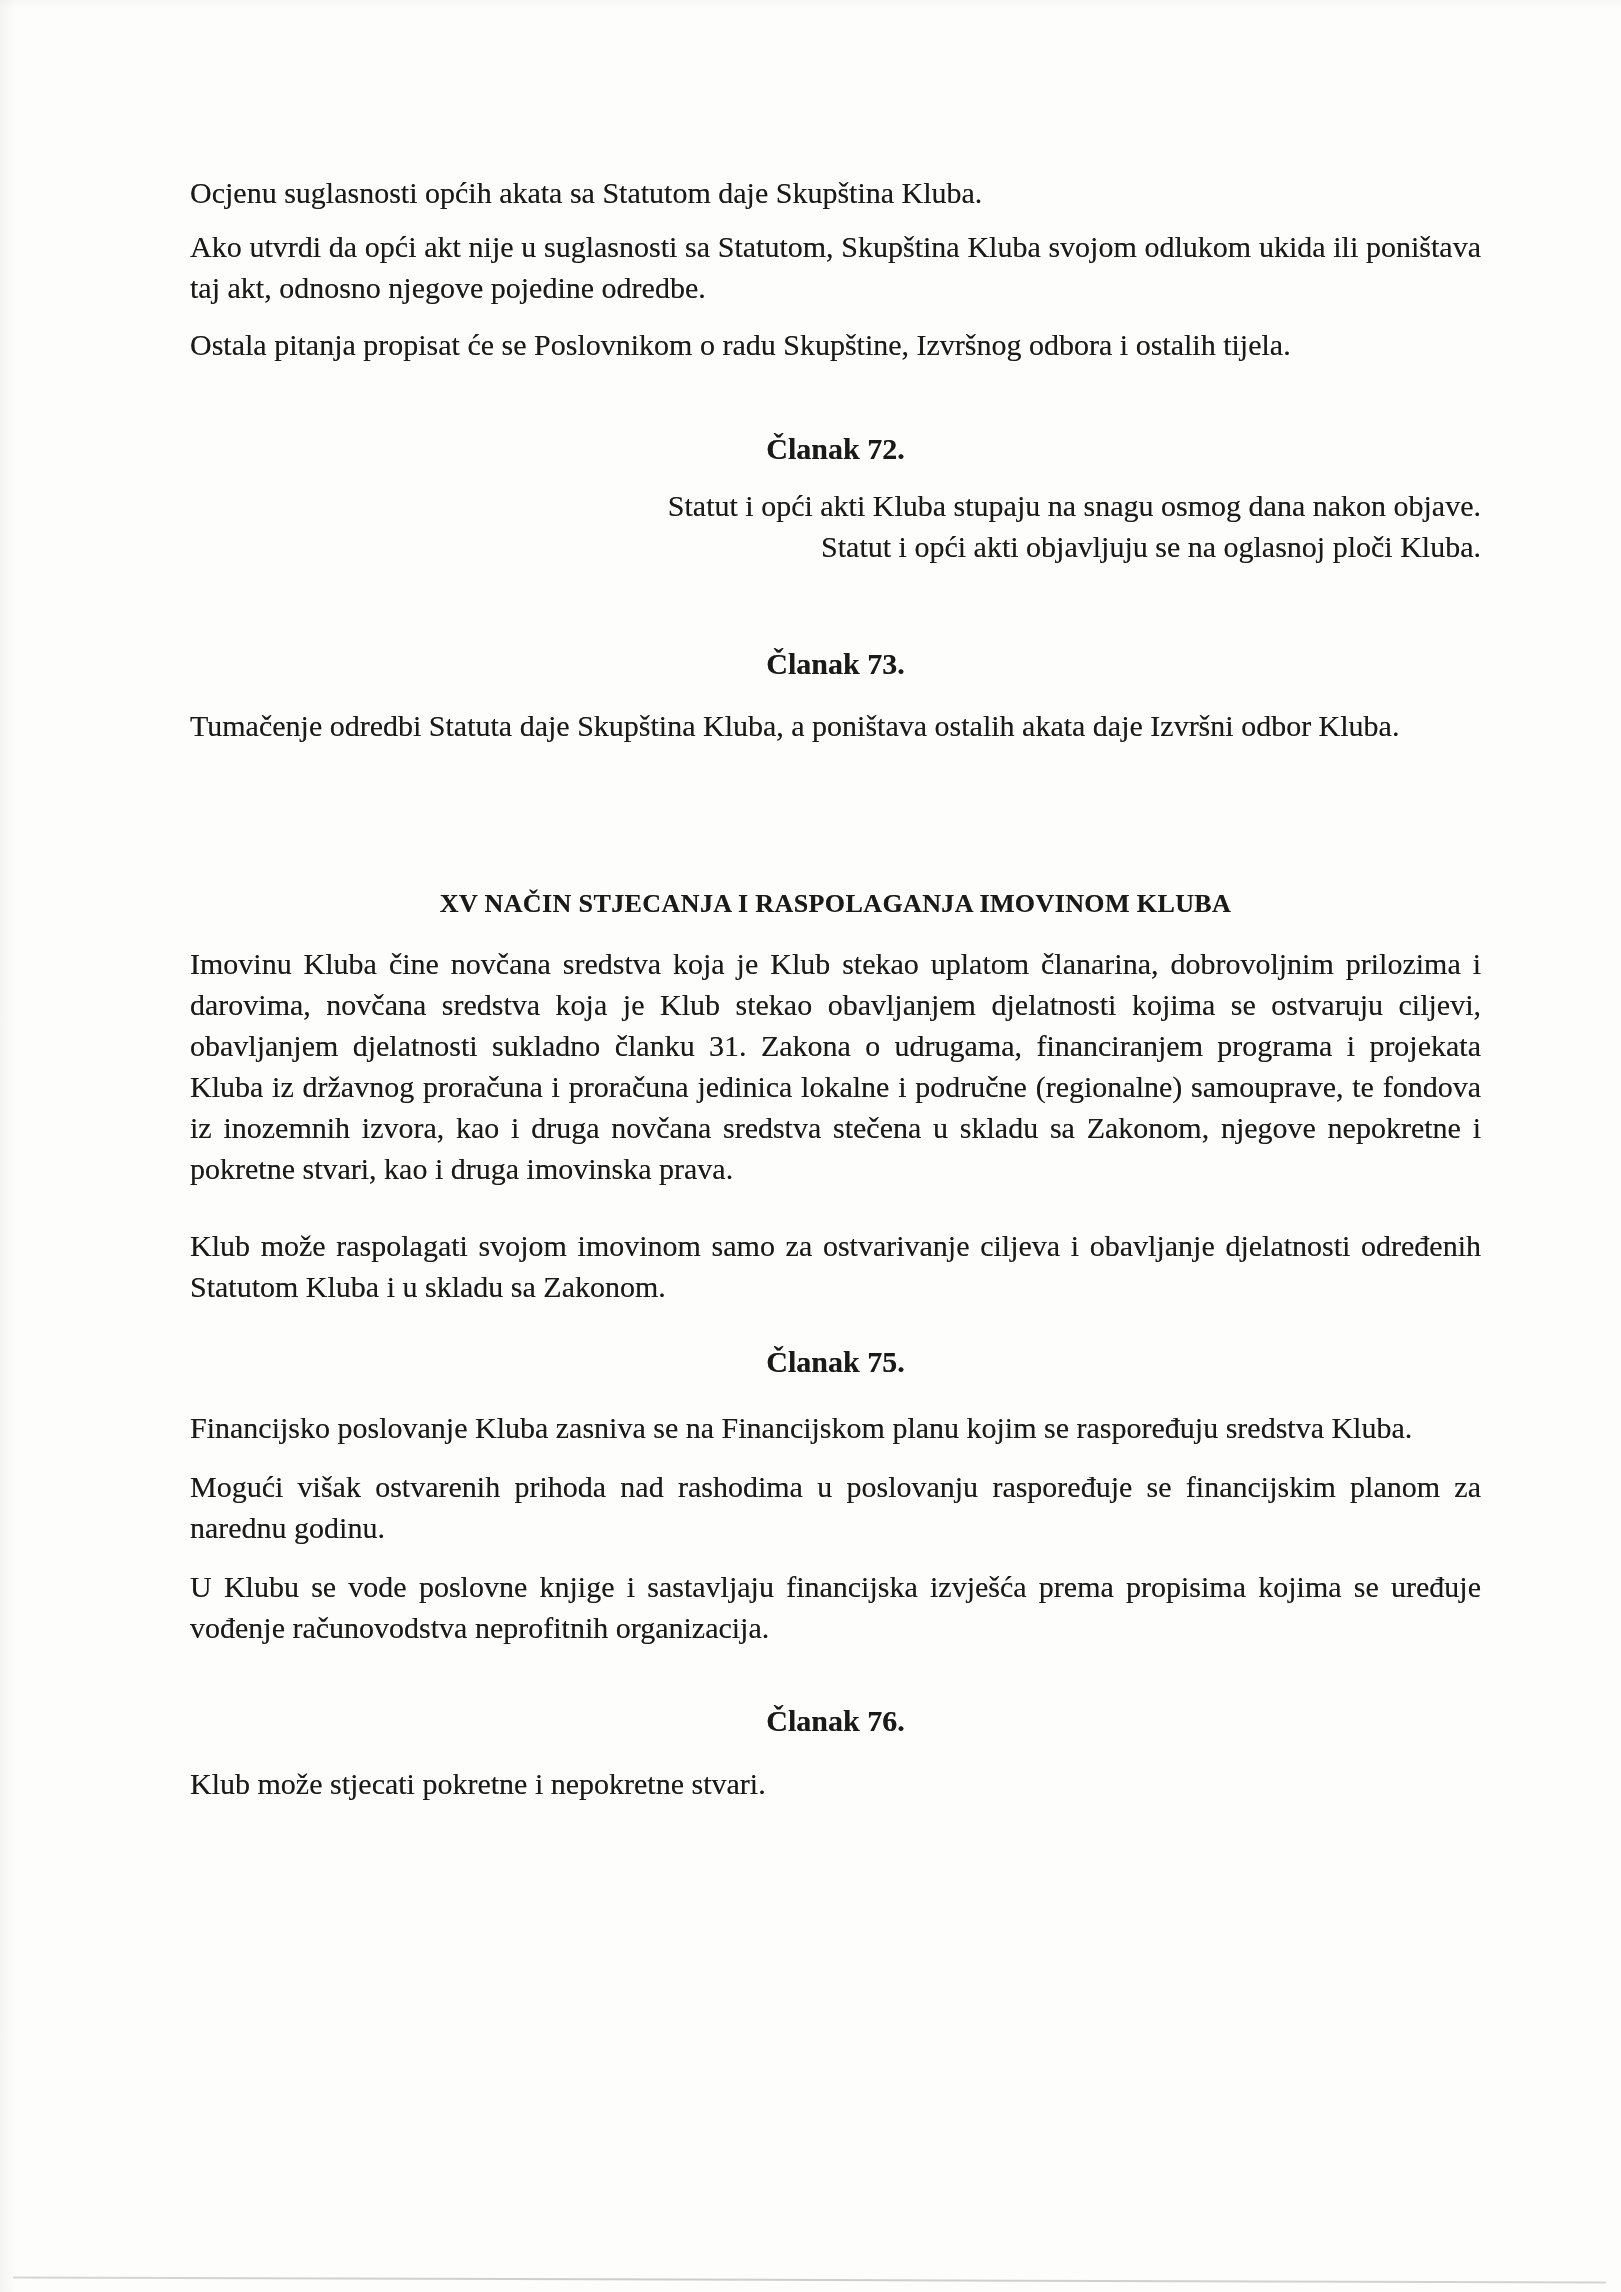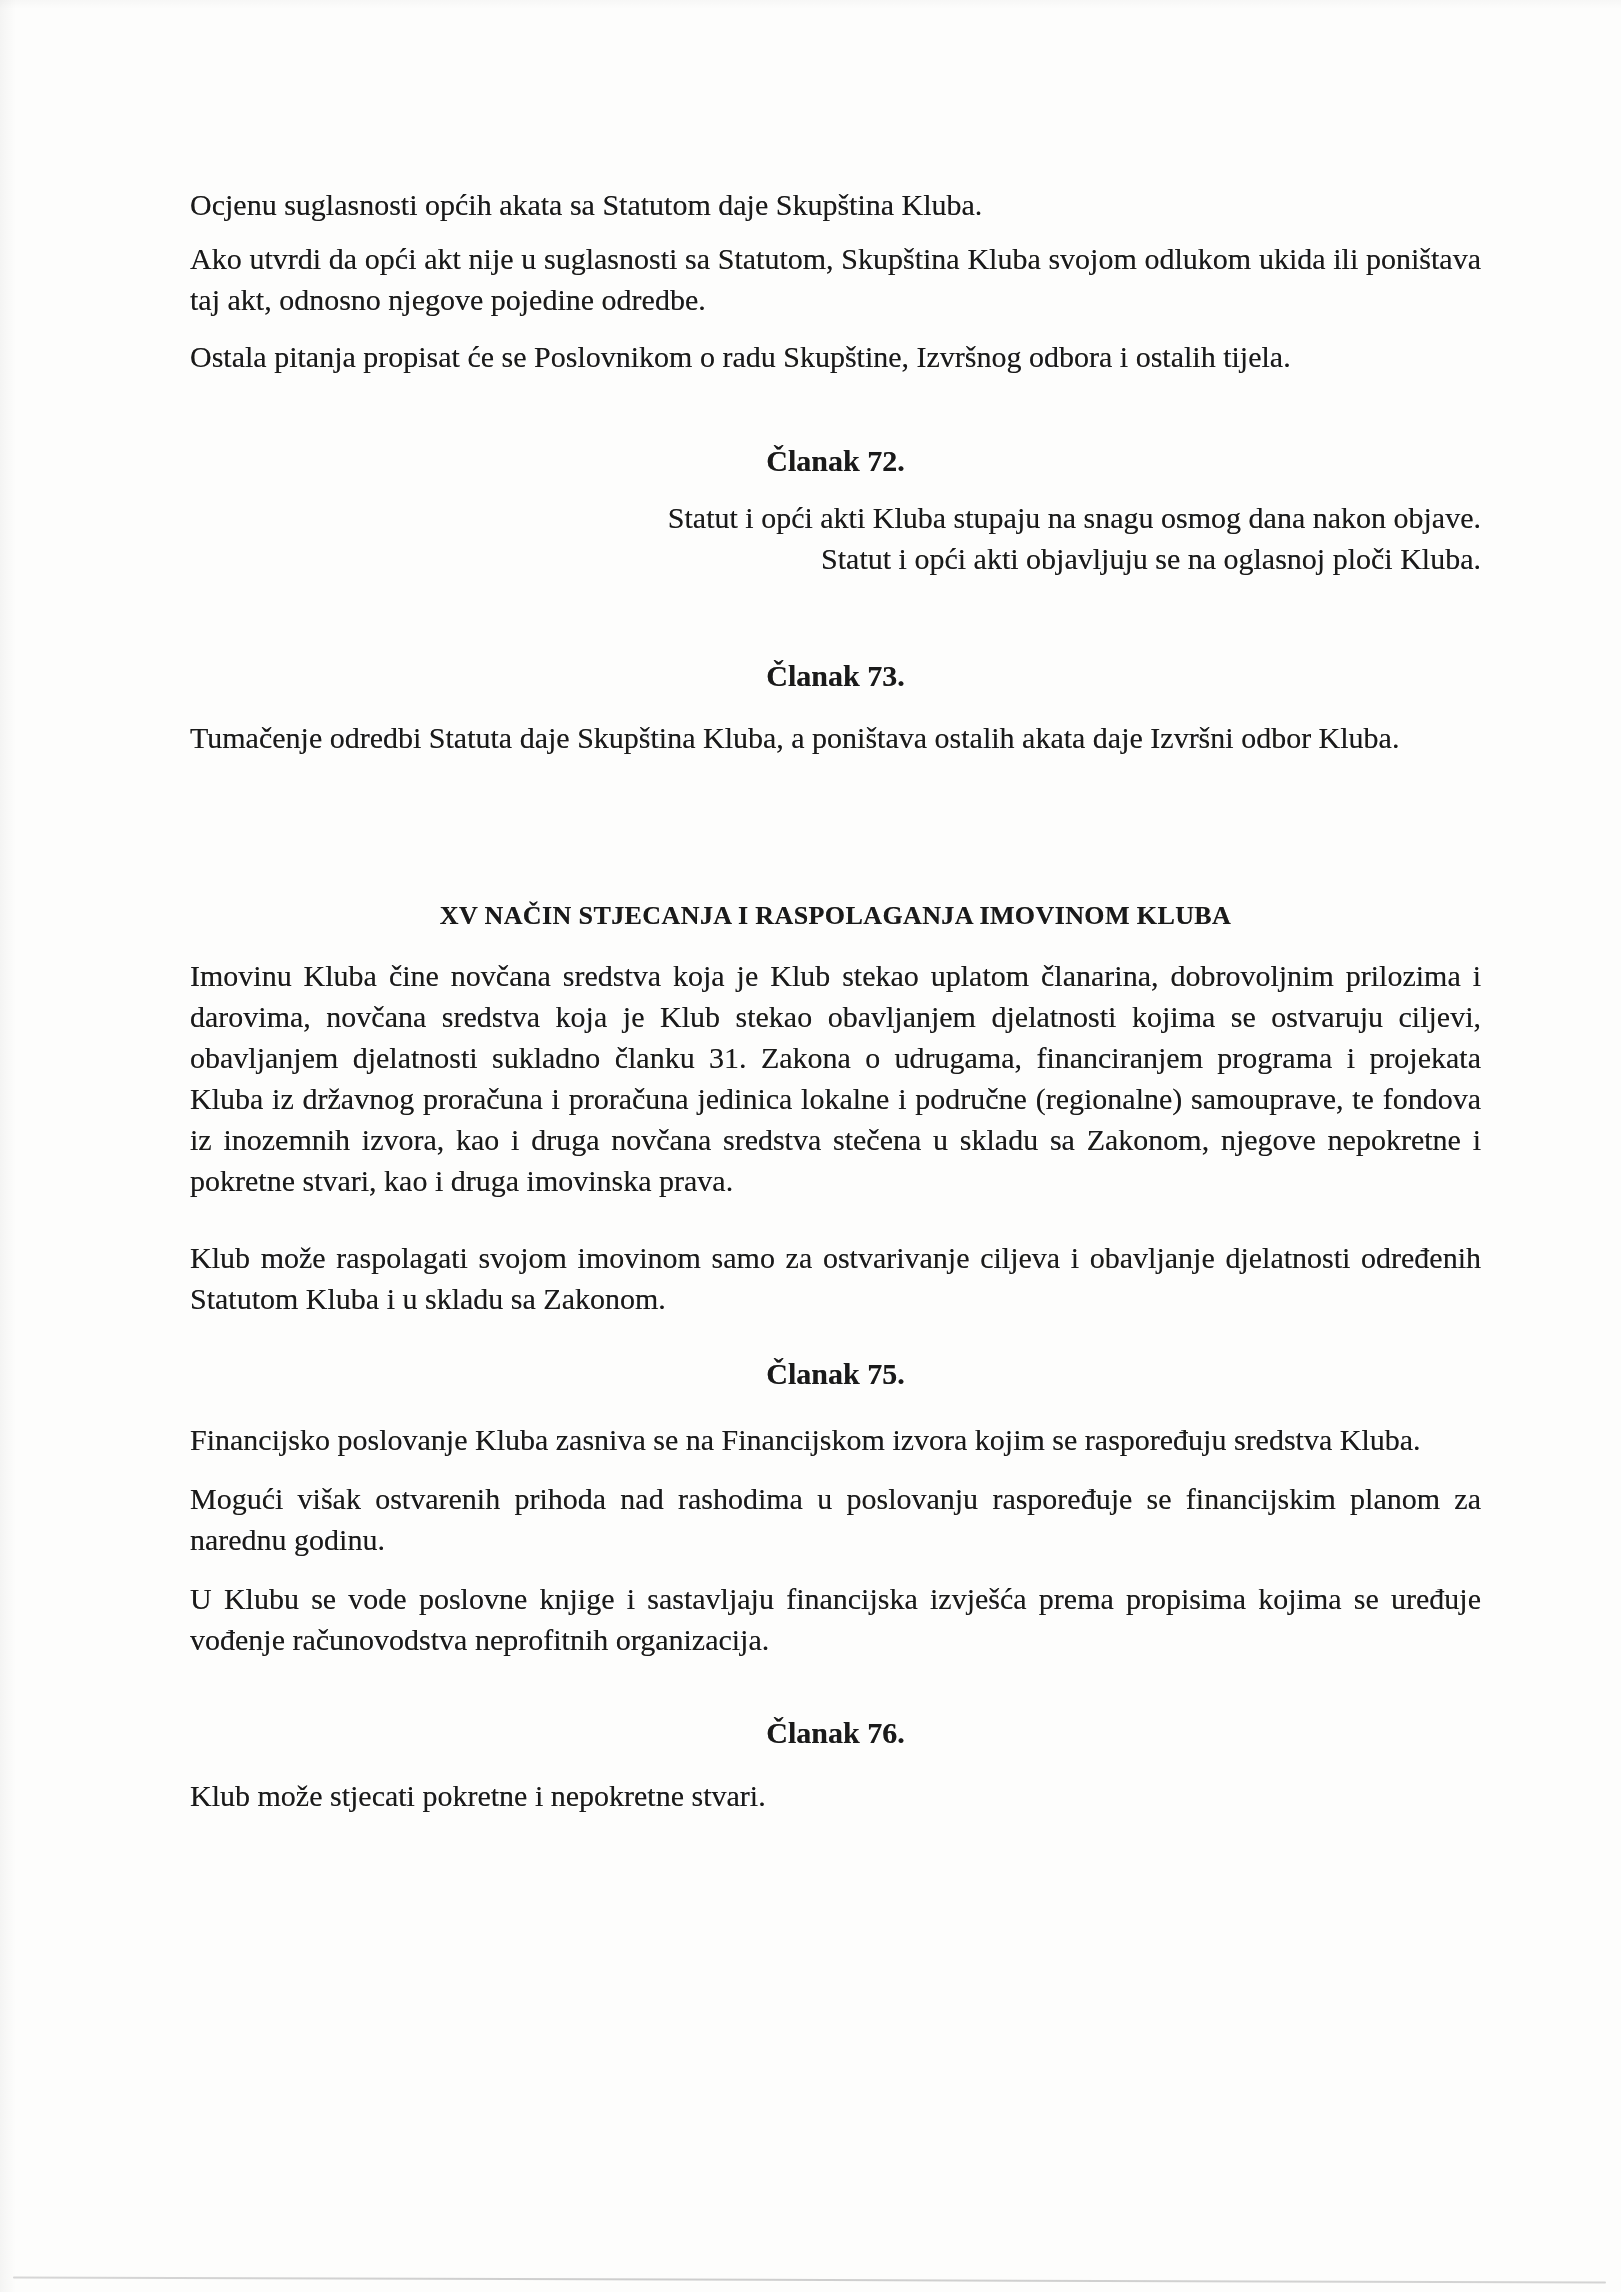--- a/index.html
+++ b/index.html
@@ -22,21 +22,21 @@
     position: absolute;
     inset: 0;
     background:
       linear-gradient(to right, rgba(0,0,0,0.035), rgba(0,0,0,0) 16px),
       linear-gradient(to bottom, rgba(0,0,0,0.025), rgba(0,0,0,0) 9px);
     pointer-events: none;
   }
   .content {
     position: absolute;
     left: 190px;
-    top: 12px;
+    top: 0;
     width: 1291px;
   }
   .para, .heading, .section-heading {
     margin: 0;
     font-size: 30px;
     line-height: 41px;
     text-shadow: 0 0 0.5px rgba(20,20,20,0.55);
   }
   .para {
     text-align: justify;
@@ -108,21 +108,21 @@
 
     <h2 class="section-heading b7">XV NAČIN STJECANJA I RASPOLAGANJA IMOVINOM KLUBA</h2>
 
 
     <p class="para b9">Imovinu Kluba čine novčana sredstva koja je Klub stekao uplatom članarina, dobrovoljnim prilozima i darovima, novčana sredstva koja je Klub stekao obavljanjem djelatnosti kojima se ostvaruju ciljevi, obavljanjem djelatnosti sukladno članku 31. Zakona o udrugama, financiranjem programa i projekata Kluba iz državnog proračuna i proračuna jedinica lokalne i područne (regionalne) samouprave, te fondova iz inozemnih izvora, kao i druga novčana sredstva stečena u skladu sa Zakonom, njegove nepokretne i pokretne stvari, kao i druga imovinska prava.</p>
 
     <p class="para b10">Klub može raspolagati svojom imovinom samo za ostvarivanje ciljeva i obavljanje djelatnosti određenih Statutom Kluba i u skladu sa Zakonom.</p>
 
     <h3 class="heading b11">Članak 75.</h3>
 
-    <p class="para b12">Financijsko poslovanje Kluba zasniva se na Financijskom izvora kojim se raspoređuju sredstva Kluba.</p>
+    <p class="para b12">Financijsko poslovanje Kluba zasniva se na Financijskom planu kojim se raspoređuju sredstva Kluba.</p>
 
     <p class="para b13">Mogući višak ostvarenih prihoda nad rashodima u poslovanju raspoređuje se financijskim planom za narednu godinu.</p>
 
     <p class="para b14">U Klubu se vode poslovne knjige i sastavljaju financijska izvješća prema propisima kojima se uređuje vođenje računovodstva neprofitnih organizacija.</p>
 
     <h3 class="heading b15">Članak 76.</h3>
 
     <p class="para b16">Klub može stjecati pokretne i nepokretne stvari.</p>
 
   </div>

